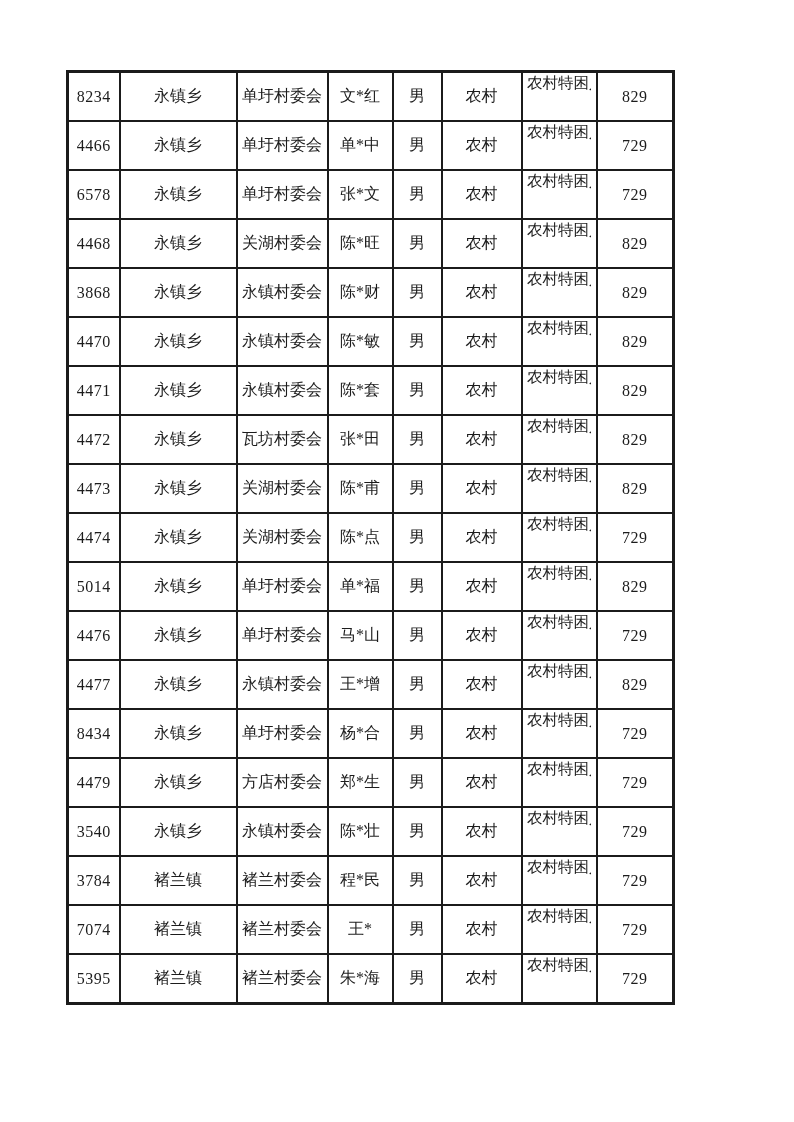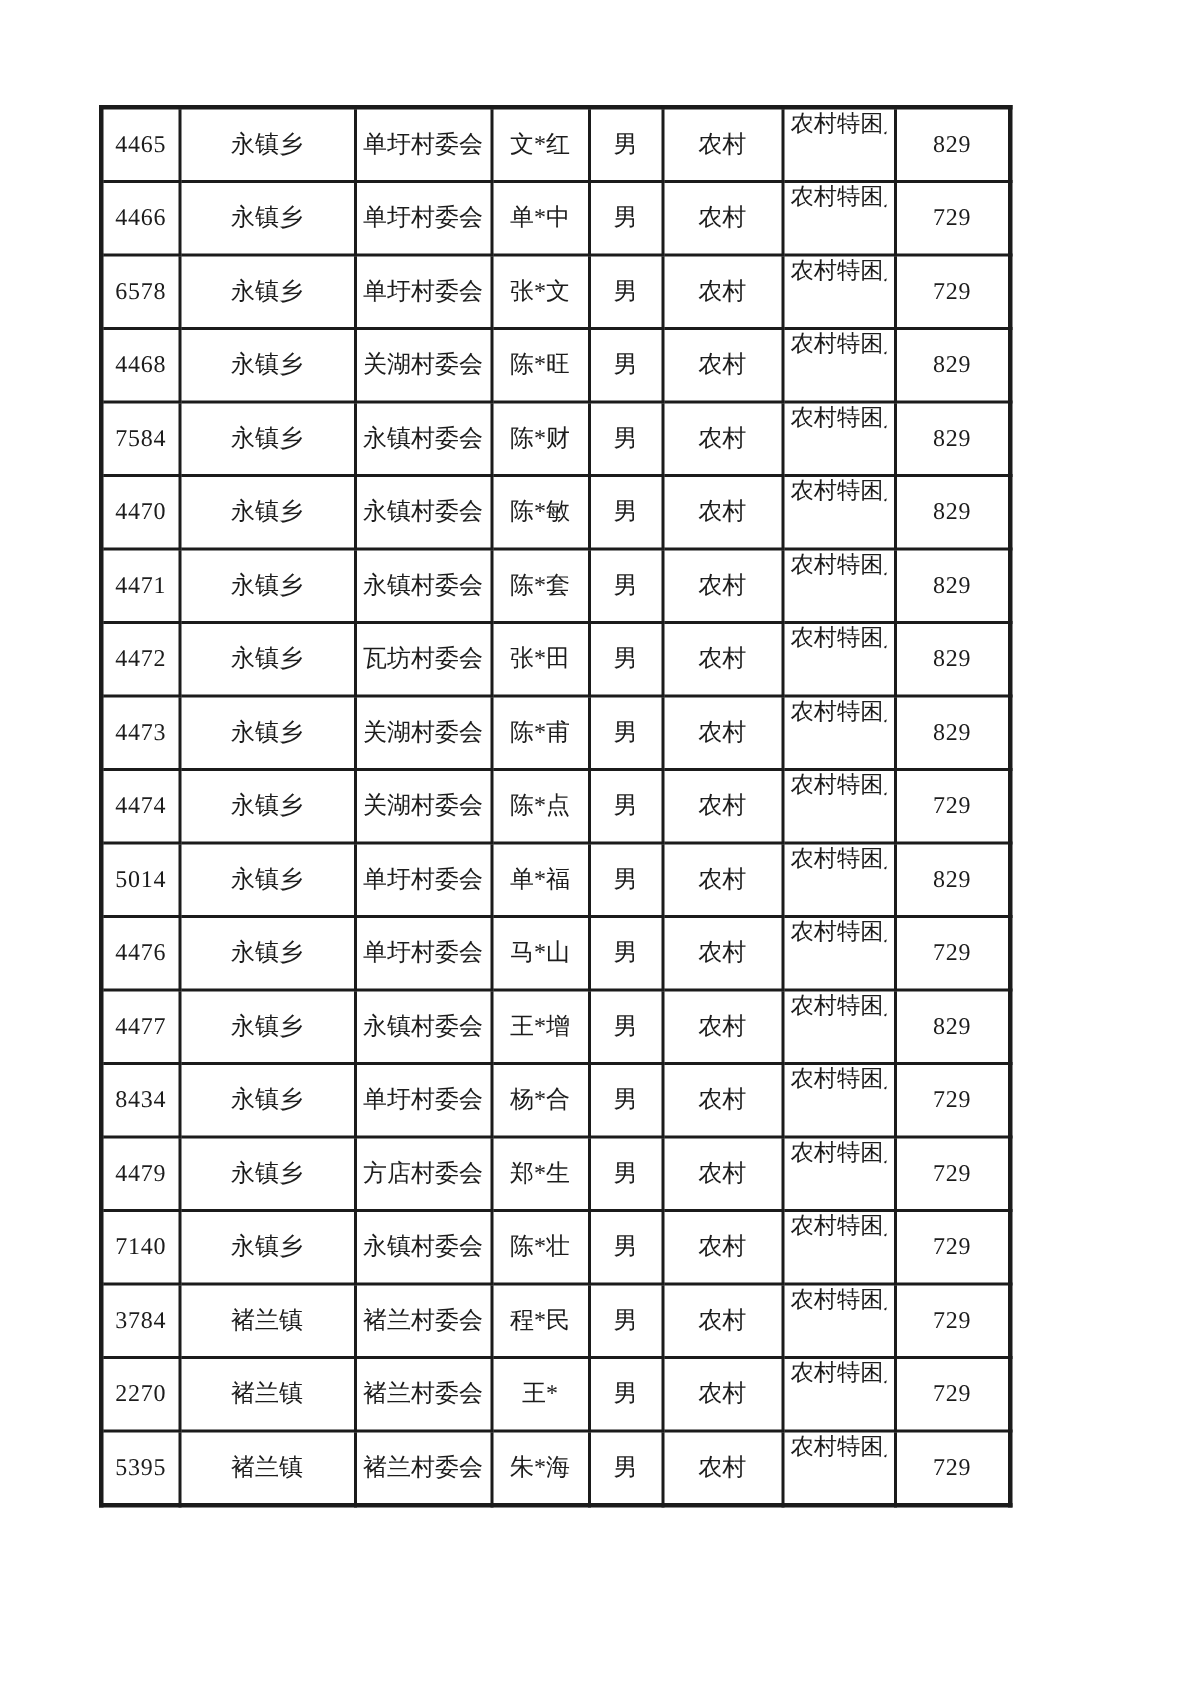--- a/index.html
+++ b/index.html
@@ -71,21 +71,21 @@
       <col style="width:117px">
       <col style="width:91px">
       <col style="width:65px">
       <col style="width:49px">
       <col style="width:80px">
       <col style="width:75px">
       <col style="width:77px">
     </colgroup>
     <tbody id="roster-body">
   <tr>
-    <td><span class="num">4465</span></td>
+    <td><span class="num">8234</span></td>
     <td><span>永镇乡</span></td>
     <td><span>单圩村委会</span></td>
     <td><span>文*红</span></td>
     <td><span>男</span></td>
     <td><span>农村</span></td>
     <td class="supply">
             <div class="clip">农村特困人员集中供养</div>
           </td>
     <td><span class="num">829</span></td>
   </tr>
@@ -123,21 +123,21 @@
     <td><span>陈*旺</span></td>
     <td><span>男</span></td>
     <td><span>农村</span></td>
     <td class="supply">
             <div class="clip">农村特困人员集中供养</div>
           </td>
     <td><span class="num">829</span></td>
   </tr>
 
   <tr>
-    <td><span class="num">7584</span></td>
+    <td><span class="num">3868</span></td>
     <td><span>永镇乡</span></td>
     <td><span>永镇村委会</span></td>
     <td><span>陈*财</span></td>
     <td><span>男</span></td>
     <td><span>农村</span></td>
     <td class="supply">
             <div class="clip">农村特困人员集中供养</div>
           </td>
     <td><span class="num">829</span></td>
   </tr>
@@ -266,21 +266,21 @@
     <td><span>郑*生</span></td>
     <td><span>男</span></td>
     <td><span>农村</span></td>
     <td class="supply">
             <div class="clip">农村特困人员分散供养</div>
           </td>
     <td><span class="num">729</span></td>
   </tr>
 
   <tr>
-    <td><span class="num">7140</span></td>
+    <td><span class="num">3540</span></td>
     <td><span>永镇乡</span></td>
     <td><span>永镇村委会</span></td>
     <td><span>陈*壮</span></td>
     <td><span>男</span></td>
     <td><span>农村</span></td>
     <td class="supply">
             <div class="clip">农村特困人员分散供养</div>
           </td>
     <td><span class="num">729</span></td>
   </tr>
@@ -292,21 +292,21 @@
     <td><span>程*民</span></td>
     <td><span>男</span></td>
     <td><span>农村</span></td>
     <td class="supply">
             <div class="clip">农村特困人员分散供养</div>
           </td>
     <td><span class="num">729</span></td>
   </tr>
 
   <tr>
-    <td><span class="num">2270</span></td>
+    <td><span class="num">7074</span></td>
     <td><span>褚兰镇</span></td>
     <td><span>褚兰村委会</span></td>
     <td><span>王*</span></td>
     <td><span>男</span></td>
     <td><span>农村</span></td>
     <td class="supply">
             <div class="clip">农村特困人员分散供养</div>
           </td>
     <td><span class="num">729</span></td>
   </tr>

